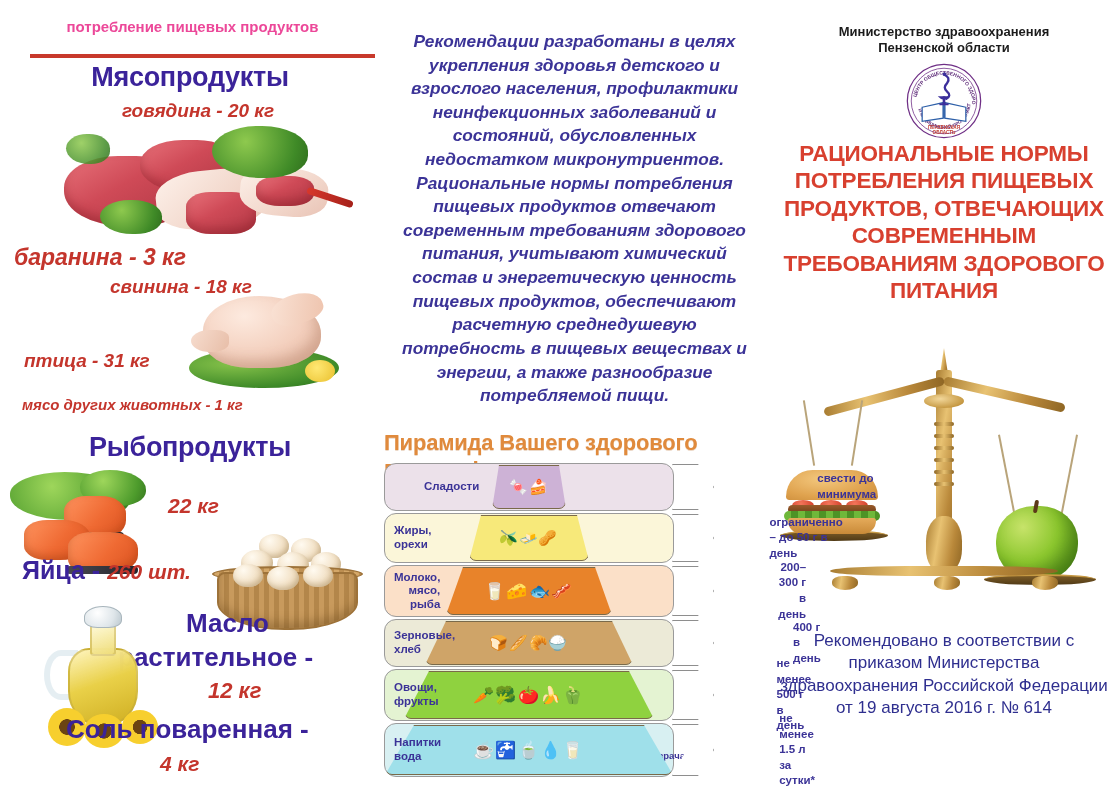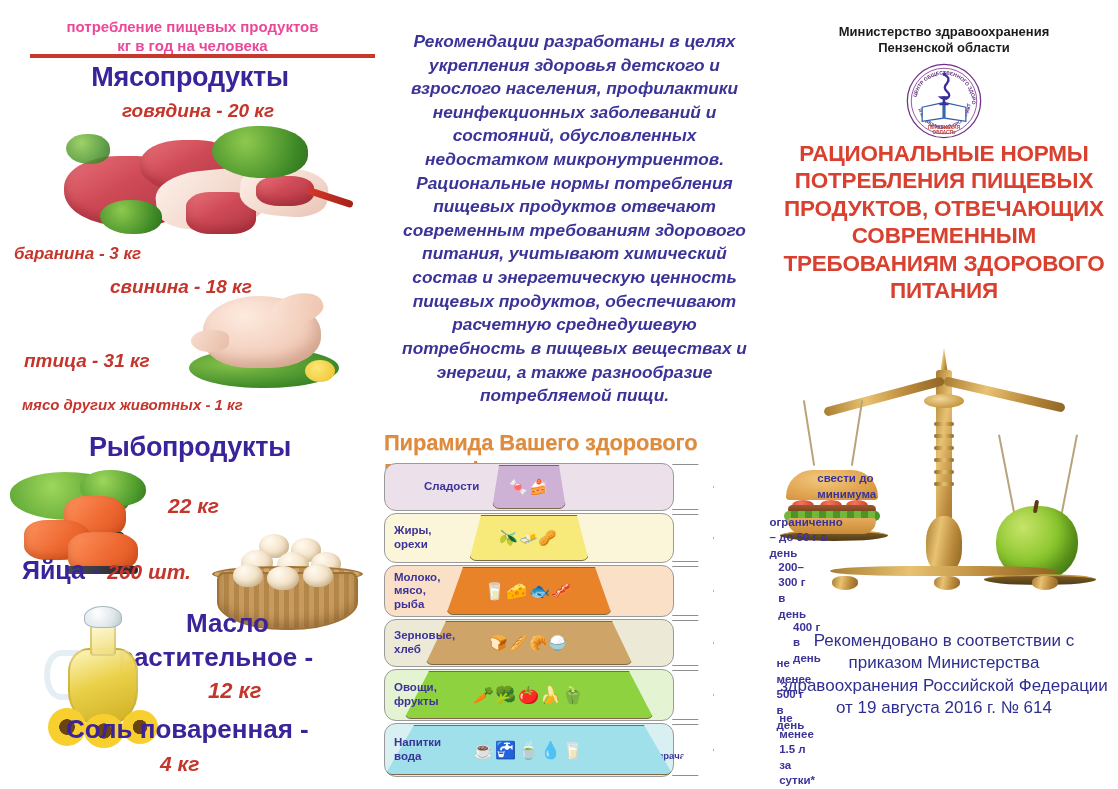--- a/index.html
+++ b/index.html
@@ -317,42 +317,41 @@
 </style>
 </head>
 <body>
 
 <div id="page">
 
   <div class="col" id="col-left">
 
     <div class="left-header">
       <div>потребление пищевых продуктов</div>
-      <div>кг в год на человека</div>
     </div>
     <div class="red-rule"></div>
 
     <div class="l-head" style="left:0;top:62px;width:380px;">Мясопродукты</div>
 
     <div class="l-val" style="left:0;top:100px;width:380px;text-align:center;font-size:19px;padding-left:16px;">говядина - 20 кг</div>
 
     <div class="photo meat-wrap">
       <div class="meat-slab" style="left:4px;top:34px;width:120px;height:70px;"></div>
       <div class="meat-slab" style="left:80px;top:18px;width:95px;height:52px;"></div>
       <div class="meat-fat" style="left:96px;top:48px;width:112px;height:58px;transform:rotate(-6deg);"></div>
       <div class="meat-slab" style="left:126px;top:70px;width:70px;height:42px;border-radius:35%;"></div>
       <div class="meat-fat" style="left:180px;top:46px;width:88px;height:48px;transform:rotate(5deg);"></div>
       <div class="meat-slab" style="left:196px;top:54px;width:58px;height:30px;border-radius:40%;"></div>
       <div class="parsley" style="left:152px;top:4px;width:96px;height:52px;"></div>
       <div class="parsley" style="left:40px;top:78px;width:62px;height:34px;"></div>
       <div class="parsley" style="left:6px;top:12px;width:44px;height:30px;opacity:.85;"></div>
       <div class="chili" style="left:246px;top:72px;width:48px;"></div>
     </div>
 
-    <div class="l-val" style="left:14px;top:244px;font-size:17px;">баранина - 3 кг</div>
+    <div class="l-val" style="left:14px;top:244px;font-size:23px;">баранина - 3 кг</div>
     <div class="l-val" style="left:110px;top:276px;font-size:19px;">свинина - 18 кг</div>
 
     <div class="photo chicken-wrap">
       <div class="lettuce-bed"></div>
       <div class="chick-body"></div>
       <div class="chick-wing"></div>
       <div class="chick-leg"></div>
       <div class="lemon"></div>
     </div>
 
@@ -425,21 +424,21 @@
           </div>
           <div class="pyr-row" style="height: 50px;">
             <div class="pyr-band" style="background: rgb(251, 246, 217);"></div>
             <div class="pyr-label">Жиры, орехи</div>
             <div class="pyr-tier" style="background: rgb(247, 233, 122); width: 120px; left: 85px; clip-path: polygon(12px 0px, calc(100% - 12px) 0px, 100% 100%, 0px 100%);">
               <span class="fi" style="font-size: 15px; letter-spacing: 1px;">🫒🧈🥜</span>
             </div>
             <div class="pyr-arrow"></div>
             <div class="pyr-note">ограниченно – до 50 г в день</div>
           </div>
-          <div class="pyr-row" style="height: 52px;">
+          <div class="pyr-row" style="height: 52px; text-align: right;">
             <div class="pyr-band" style="background: rgb(251, 224, 200);"></div>
             <div class="pyr-label">Молоко, мясо, рыба</div>
             <div class="pyr-tier" style="background: rgb(232, 131, 42); width: 166px; left: 62px; clip-path: polygon(17px 0px, calc(100% - 17px) 0px, 100% 100%, 0px 100%);">
               <span class="fi" style="font-size: 17px; letter-spacing: 1px;">🥛🧀🐟🥓</span>
             </div>
             <div class="pyr-arrow"></div>
             <div class="pyr-note">200–300 г в день</div>
           </div>
           <div class="pyr-row" style="height: 48px;">
             <div class="pyr-band" style="background: rgb(236, 234, 215);"></div>

